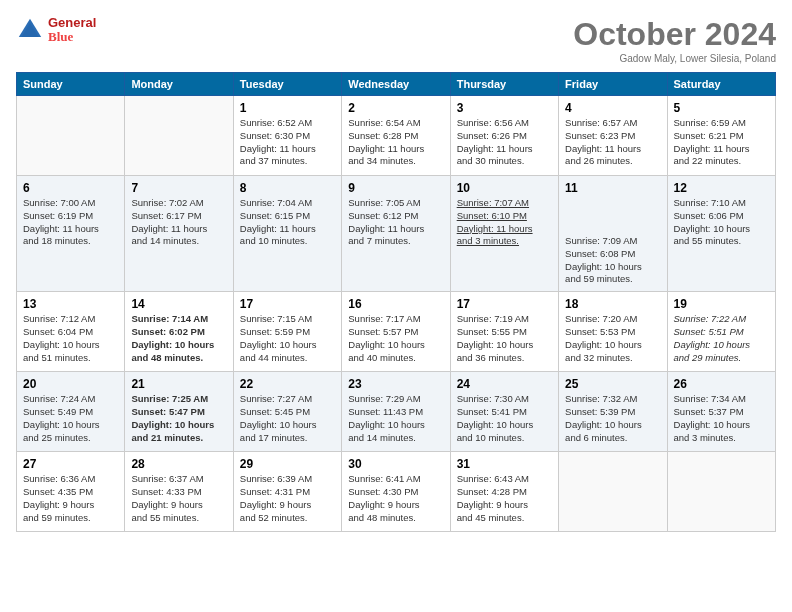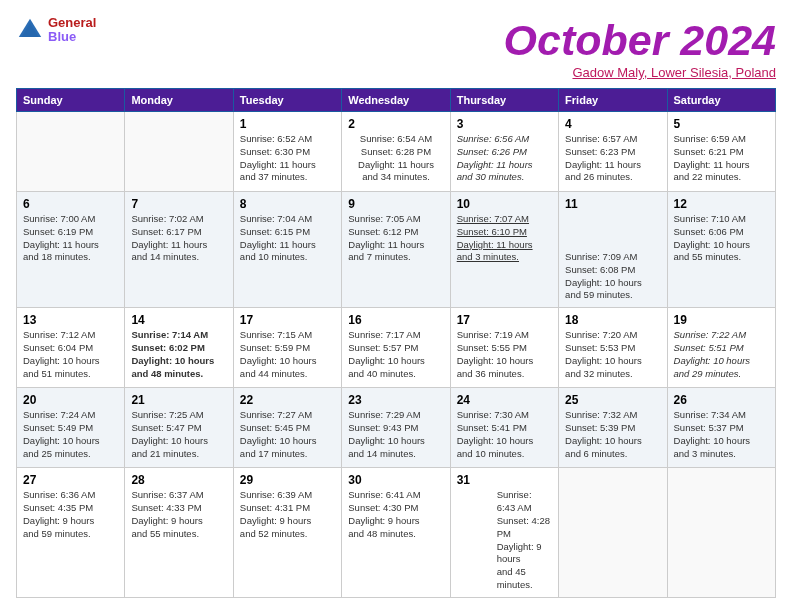--- a/index.html
+++ b/index.html
@@ -22,46 +22,44 @@
       gap: 4px;
     }
     .logo-text {
       display: flex;
       flex-direction: column;
       font-size: 13px;
       font-weight: bold;
       line-height: 1.1;
     }
     .logo-text span:first-child { color: #b91c1c; }
-    .logo-text span:last-child { color: #8b5cf6; }
+    .logo-text span:last-child { color: #ef4444; font-family: Liberation Serif, serif; }
     .logo-icon {
       width: 28px;
       height: 28px;
     }
     .title-area {
       text-align: right;
     }
     .month-title {
-      font-size: 43px;
+      font-size: 32px;
       font-weight: bold;
-      color: #a21caf;
-      font-style: italic;
+      color: #737373;
     }
     .location {
-      font-size: 13px;
-      color: #be185d;
-      text-decoration: underline;
+      font-size: 10px;
+      color: #737373;
     }
     table {
       width: 100%;
       border-collapse: collapse;
       font-size: 10.5px;
     }
     thead tr {
-      background: #4c1d95;
+      background: #0369a1;
       color: #fff;
     }
     thead th {
       padding: 5px 6px;
       text-align: left;
       font-size: 11px;
       font-weight: bold;
       border: 1px solid #1a5aa0;
     }
     tbody tr {
@@ -133,28 +131,28 @@
         <td class="empty-cell"></td>
         <td>
           <span class="day-num">1</span>
           <div class="day-info" style="white-space: pre-line;">Sunrise: 6:52 AM
 Sunset: 6:30 PM
 Daylight: 11 hours
 and 37 minutes.</div>
         </td>
         <td>
           <span class="day-num">2</span>
-          <div class="day-info" style="white-space: pre-line; text-align: center;">Sunrise: 6:54 AM
+          <div class="day-info" style="white-space: pre-line;">Sunrise: 6:54 AM
 Sunset: 6:28 PM
 Daylight: 11 hours
 and 34 minutes.</div>
         </td>
         <td>
           <span class="day-num">3</span>
-          <div class="day-info" style="white-space: pre-line; font-style: italic;">Sunrise: 6:56 AM
+          <div class="day-info" style="white-space: pre-line;">Sunrise: 6:56 AM
 Sunset: 6:26 PM
 Daylight: 11 hours
 and 30 minutes.</div>
         </td>
         <td>
           <span class="day-num">4</span>
           <div class="day-info" style="white-space: pre-line;">Sunrise: 6:57 AM
 Sunset: 6:23 PM
 Daylight: 11 hours
 and 26 minutes.</div>
@@ -272,36 +270,36 @@
       <tr>
         <td>
           <span class="day-num">20</span>
           <div class="day-info" style="white-space: pre-line;">Sunrise: 7:24 AM
 Sunset: 5:49 PM
 Daylight: 10 hours
 and 25 minutes.</div>
         </td>
         <td>
           <span class="day-num">21</span>
-          <div class="day-info" style="white-space: pre-line;">Sunrise: 7:25 AM
+          <div class="day-info" style="white-space: pre-line; font-weight: bold;">Sunrise: 7:25 AM
 Sunset: 5:47 PM
 Daylight: 10 hours
 and 21 minutes.</div>
         </td>
         <td>
           <span class="day-num">22</span>
           <div class="day-info" style="white-space: pre-line;">Sunrise: 7:27 AM
 Sunset: 5:45 PM
 Daylight: 10 hours
 and 17 minutes.</div>
         </td>
         <td>
           <span class="day-num">23</span>
           <div class="day-info" style="white-space: pre-line;">Sunrise: 7:29 AM
-Sunset: 9:43 PM
+Sunset: 11:43 PM
 Daylight: 10 hours
 and 14 minutes.</div>
         </td>
         <td>
           <span class="day-num">24</span>
           <div class="day-info" style="white-space: pre-line;">Sunrise: 7:30 AM
 Sunset: 5:41 PM
 Daylight: 10 hours
 and 10 minutes.</div>
         </td>
@@ -344,21 +342,21 @@
         </td>
         <td>
           <span class="day-num">30</span>
           <div class="day-info" style="white-space: pre-line;">Sunrise: 6:41 AM
 Sunset: 4:30 PM
 Daylight: 9 hours
 and 48 minutes.</div>
         </td>
         <td>
           <span class="day-num">31</span>
-          <div class="day-info" style="white-space: pre-line; margin-left: 40px;">Sunrise: 6:43 AM
+          <div class="day-info" style="white-space: pre-line;">Sunrise: 6:43 AM
 Sunset: 4:28 PM
 Daylight: 9 hours
 and 45 minutes.</div>
         </td>
         <td class="empty-cell"></td>
         <td class="empty-cell"></td>
       </tr>
     </tbody>
 </table>
 

